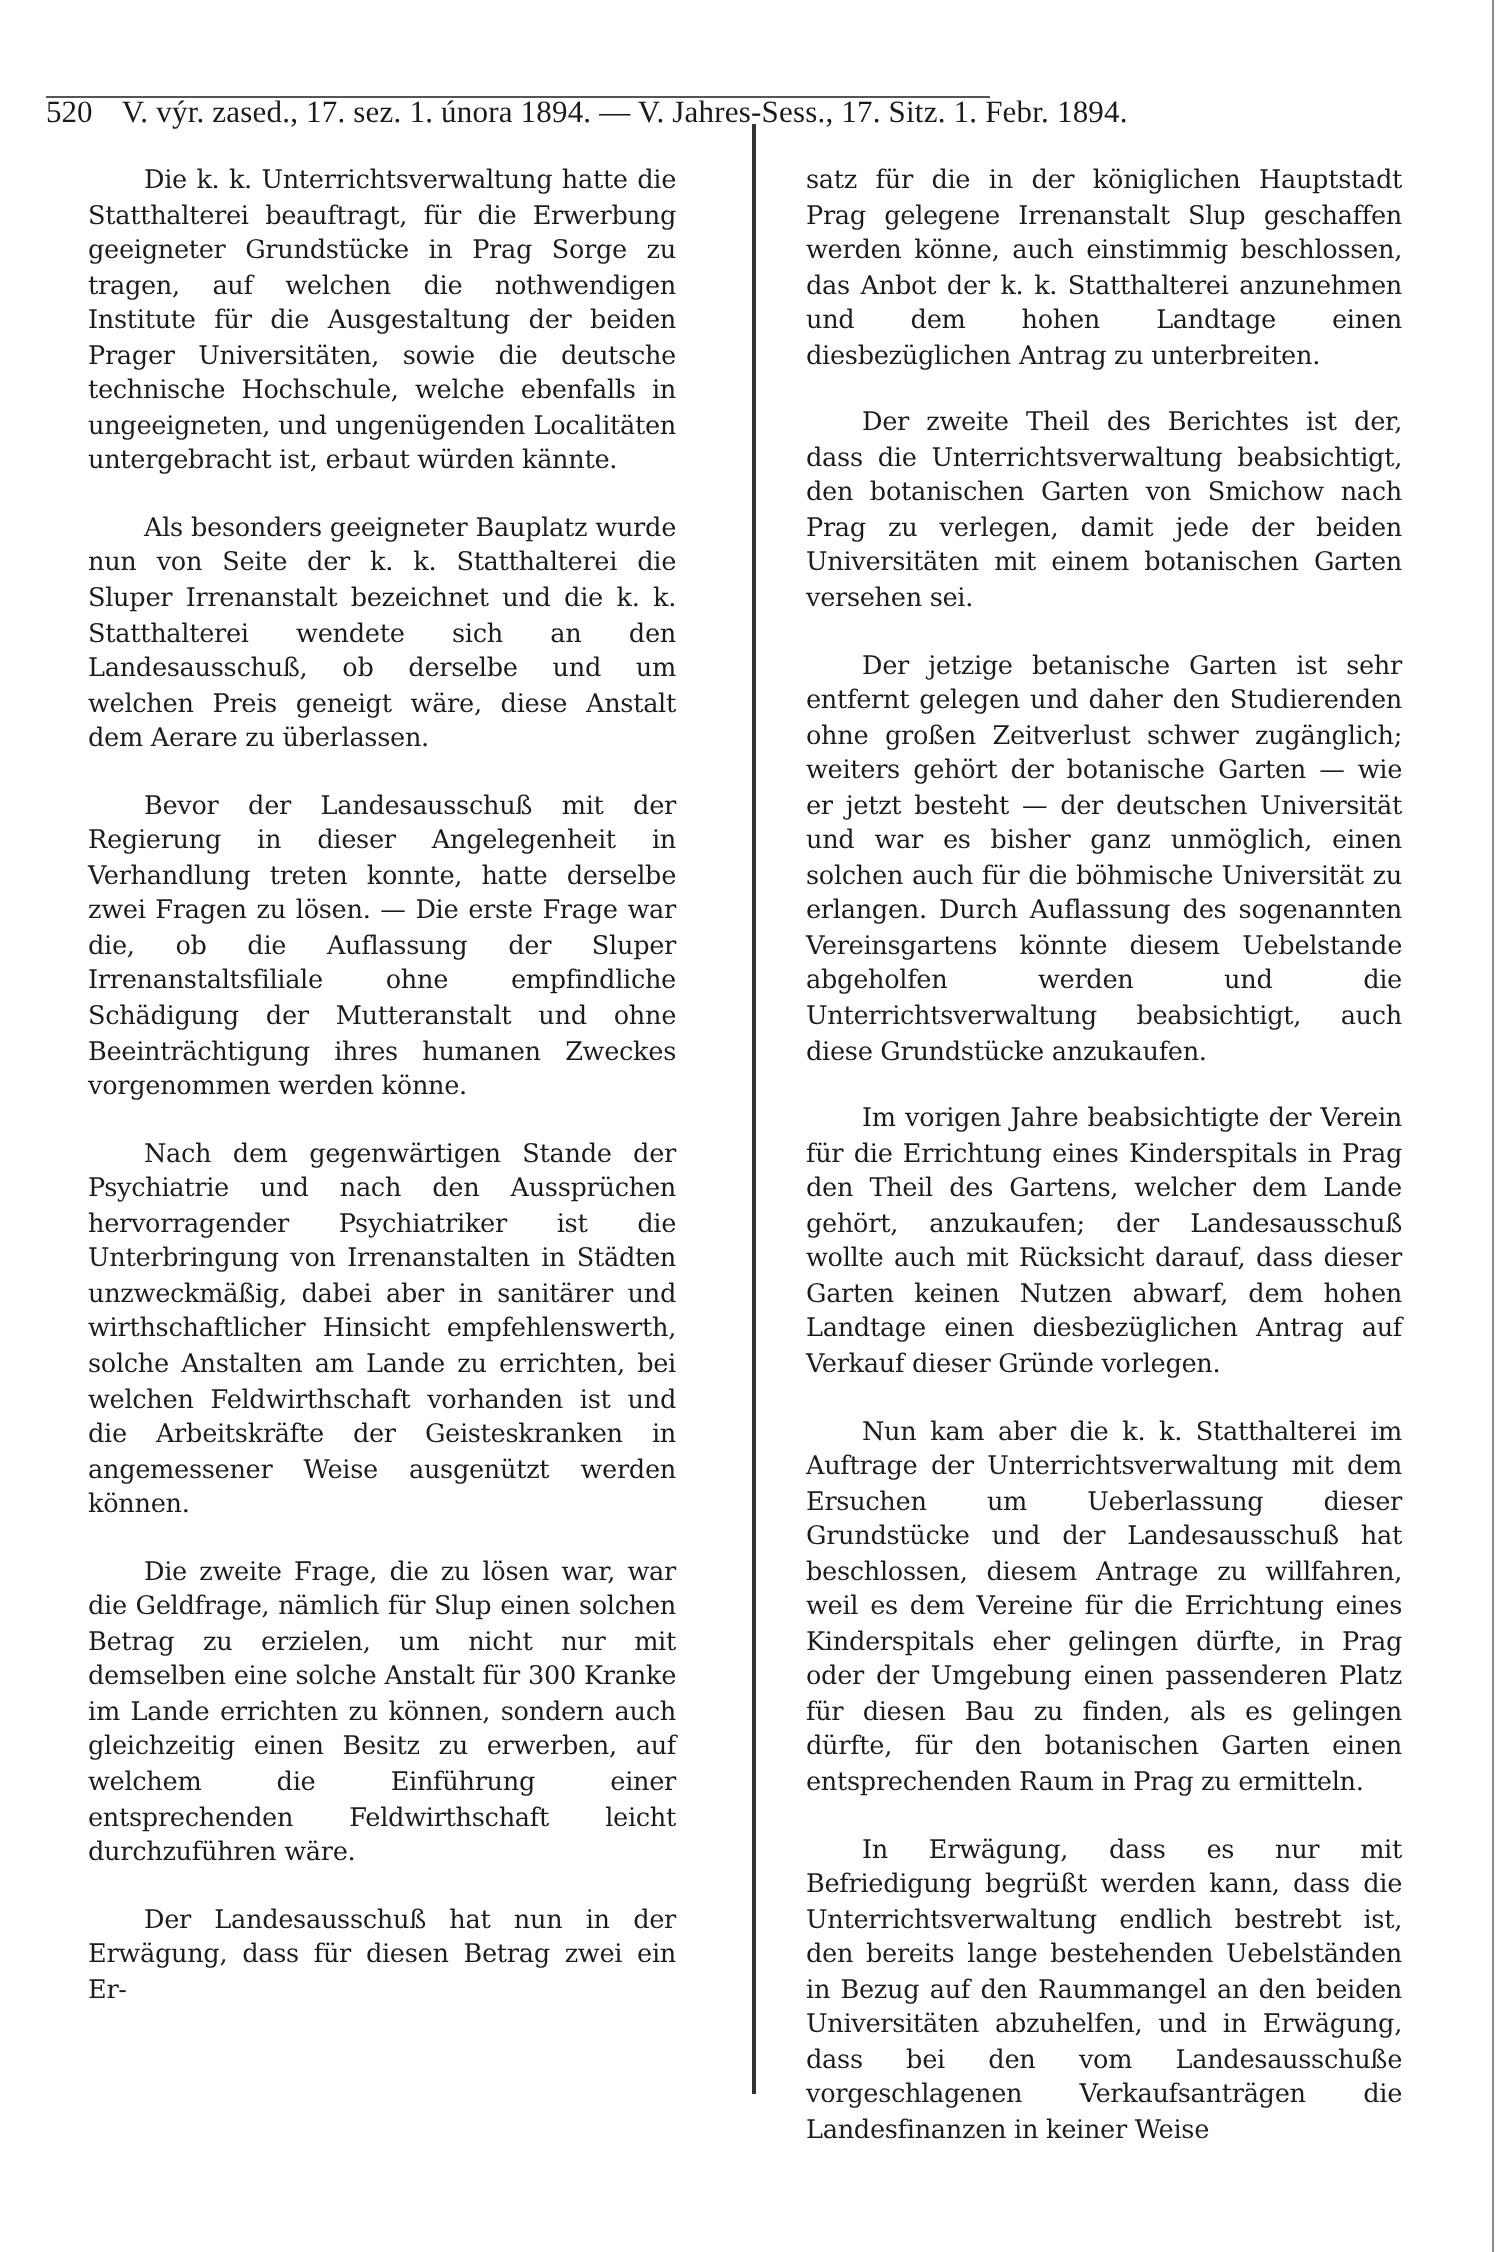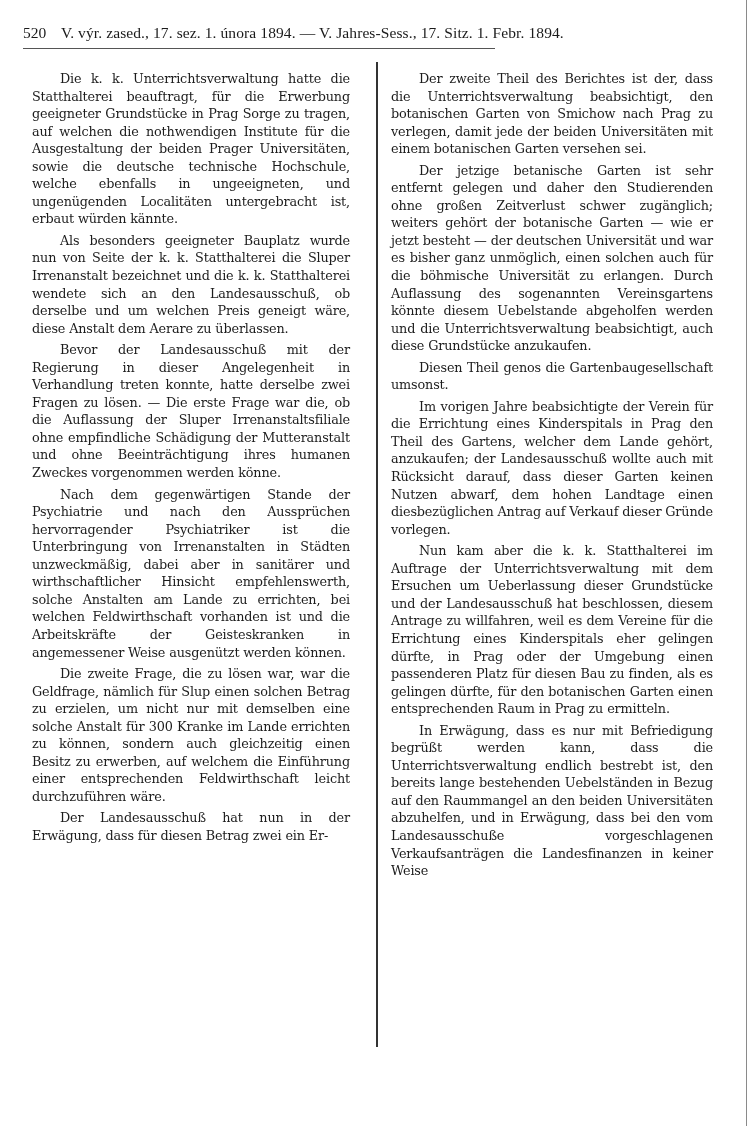--- a/index.html
+++ b/index.html
@@ -7,31 +7,31 @@
     width: 750px; height: 1126px; overflow: hidden;
     background: #ffffff; position: relative;
     font-family: "DejaVu Serif", serif; color: #1c1c1c;
   }
   .page-edge { position: absolute; top: 0; right: 3px; width: 1px; height: 1126px; background: #8a8a8a; }
   .header {
     position: absolute; left: 23px; top: 24px; width: 662px;
     font-family: "Liberation Serif", serif; font-size: 15.5px; line-height: 18px;
     white-space: nowrap; color: #1a1a1a;
   }
-  .header .pg { display: inline-block; width: 34px; }
+  .header .pg { display: inline-block; width: 34px; margin-top: 24px; }
   .header .rest { letter-spacing: 0.1px; }
   .rule { position: absolute; left: 23px; top: 48px; width: 472px; height: 1px; background: #555; }
   .column {
     position: absolute; top: 66px; width: 326px;
     font-family: "DejaVu Serif", serif; font-size: 12.8px; line-height: 17.55px;
     text-align: justify; letter-spacing: -0.15px;
   }
   .col-left { left: 28px; }
   .col-right { left: 387px; width: 330px; }
-  .column p { margin: 4px; text-indent: 28px; hyphens: manual; }
+  .column p { margin: 16px; text-indent: 28px; hyphens: manual; }
   .column p.cont { text-indent: 0; }
   .divider { position: absolute; left: 376px; top: 62px; width: 1.5px; height: 985px; background: #333; }
 </style>
 </head>
 <body>
 
 <div class="page-edge"></div>
 
 <div class="header">
   <span class="pg">520</span>
@@ -44,19 +44,19 @@
   <p>Als besonders geeigneter Bauplatz wurde nun von Seite der k. k. Statthalterei die Sluper Irrenanstalt bezeichnet und die k. k. Statthalterei wendete sich an den Landesausschuß, ob derselbe und um welchen Preis geneigt wäre, diese Anstalt dem Aerare zu überlassen.</p>
   <p>Bevor der Landesausschuß mit der Regierung in dieser Angelegenheit in Verhandlung treten konnte, hatte derselbe zwei Fragen zu lösen. — Die erste Frage war die, ob die Auflassung der Sluper Irrenanstaltsfiliale ohne empfindliche Schädigung der Mutteranstalt und ohne Beeinträchtigung ihres humanen Zweckes vorgenommen werden könne.</p>
   <p>Nach dem gegenwärtigen Stande der Psychiatrie und nach den Aussprüchen hervorragender Psychiatriker ist die Unterbringung von Irrenanstalten in Städten unzweckmäßig, dabei aber in sanitärer und wirthschaftlicher Hinsicht empfehlenswerth, solche Anstalten am Lande zu errichten, bei welchen Feldwirthschaft vorhanden ist und die Arbeitskräfte der Geisteskranken in angemessener Weise ausgenützt werden können.</p>
   <p>Die zweite Frage, die zu lösen war, war die Geldfrage, nämlich für Slup einen solchen Betrag zu erzielen, um nicht nur mit demselben eine solche Anstalt für 300 Kranke im Lande errichten zu können, sondern auch gleichzeitig einen Besitz zu erwerben, auf welchem die Einführung einer entsprechenden Feldwirthschaft leicht durchzuführen wäre.</p>
   <p>Der Landesausschuß hat nun in der Erwägung, dass für diesen Betrag zwei ein Er-</p>
 </div>
 
 <div class="divider"></div>
 
 <div class="column col-right">
+  <p class="cont">satz für die in der königlichen Hauptstadt Prag gelegene Irrenanstalt Slup geschaffen werden könne, auch einstimmig beschlossen, das Anbot der k. k. Statthalterei anzunehmen und dem hohen Landtage einen diesbezüglichen Antrag zu unterbreiten.</p>
   <p>Der zweite Theil des Berichtes ist der, dass die Unterrichtsverwaltung beabsichtigt, den botanischen Garten von Smichow nach Prag zu verlegen, damit jede der beiden Universitäten mit einem botanischen Garten versehen sei.</p>
   <p>Der jetzige betanische Garten ist sehr entfernt gelegen und daher den Studierenden ohne großen Zeitverlust schwer zugänglich; weiters gehört der botanische Garten — wie er jetzt besteht — der deutschen Universität und war es bisher ganz unmöglich, einen solchen auch für die böhmische Universität zu erlangen. Durch Auflassung des sogenannten Vereinsgartens könnte diesem Uebelstande abgeholfen werden und die Unterrichtsverwaltung beabsichtigt, auch diese Grundstücke anzukaufen.</p>
-  <p>Diesen Theil genos die Gartenbaugesellschaft umsonst.</p>
   <p>Im vorigen Jahre beabsichtigte der Verein für die Errichtung eines Kinderspitals in Prag den Theil des Gartens, welcher dem Lande gehört, anzukaufen; der Landesausschuß wollte auch mit Rücksicht darauf, dass dieser Garten keinen Nutzen abwarf, dem hohen Landtage einen diesbezüglichen Antrag auf Verkauf dieser Gründe vorlegen.</p>
   <p>Nun kam aber die k. k. Statthalterei im Auftrage der Unterrichtsverwaltung mit dem Ersuchen um Ueberlassung dieser Grundstücke und der Landesausschuß hat beschlossen, diesem Antrage zu willfahren, weil es dem Vereine für die Errichtung eines Kinderspitals eher gelingen dürfte, in Prag oder der Umgebung einen passenderen Platz für diesen Bau zu finden, als es gelingen dürfte, für den botanischen Garten einen entsprechenden Raum in Prag zu ermitteln.</p>
   <p>In Erwägung, dass es nur mit Befriedigung begrüßt werden kann, dass die Unterrichtsverwaltung endlich bestrebt ist, den bereits lange bestehenden Uebelständen in Bezug auf den Raummangel an den beiden Universitäten abzuhelfen, und in Erwägung, dass bei den vom Landesausschuße vorgeschlagenen Verkaufsanträgen die Landesfinanzen in keiner Weise</p>
 </div>
 
 </body></html>

